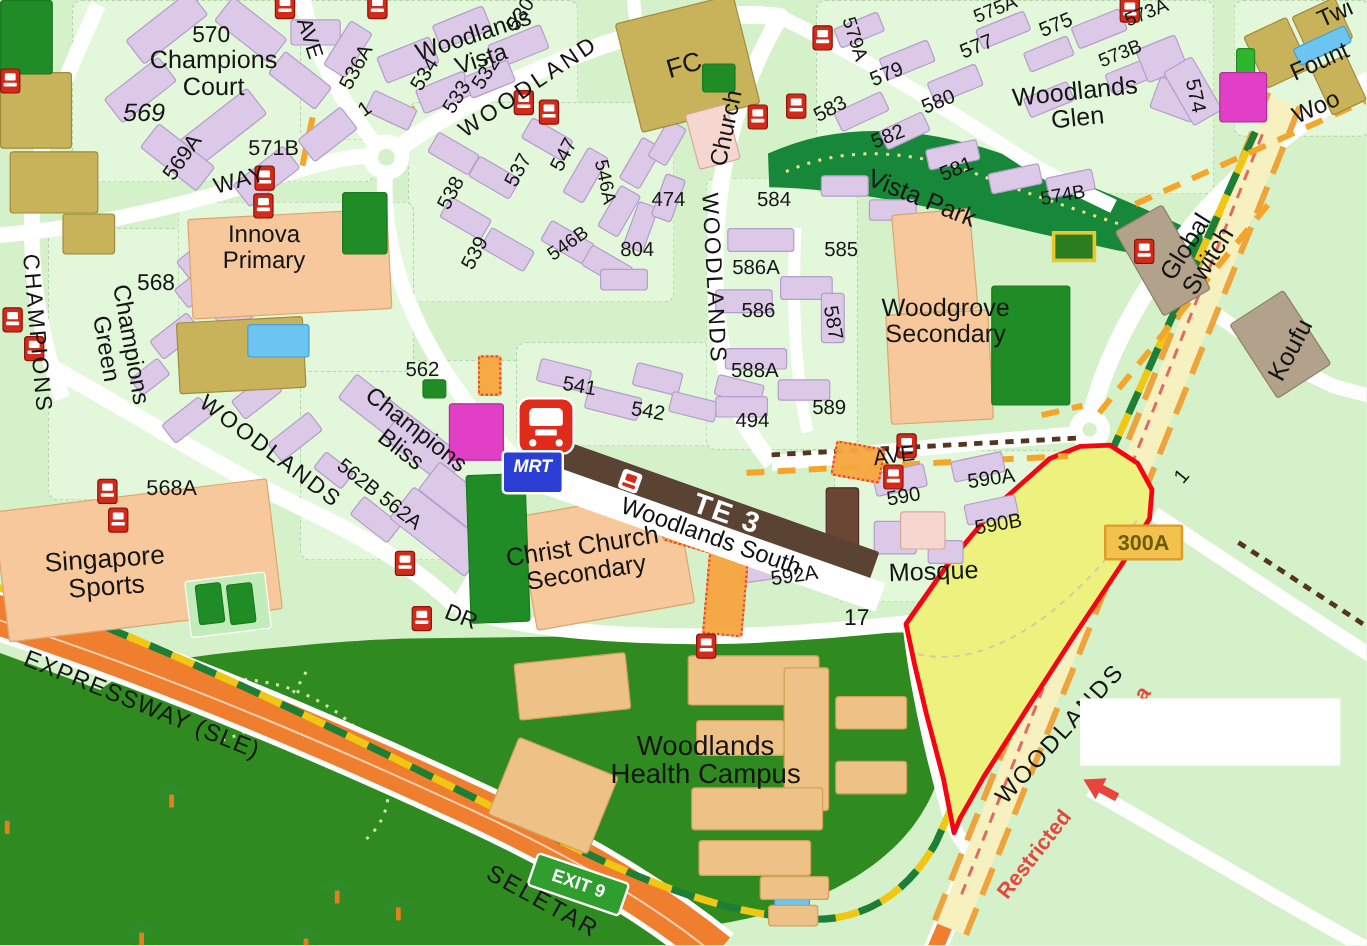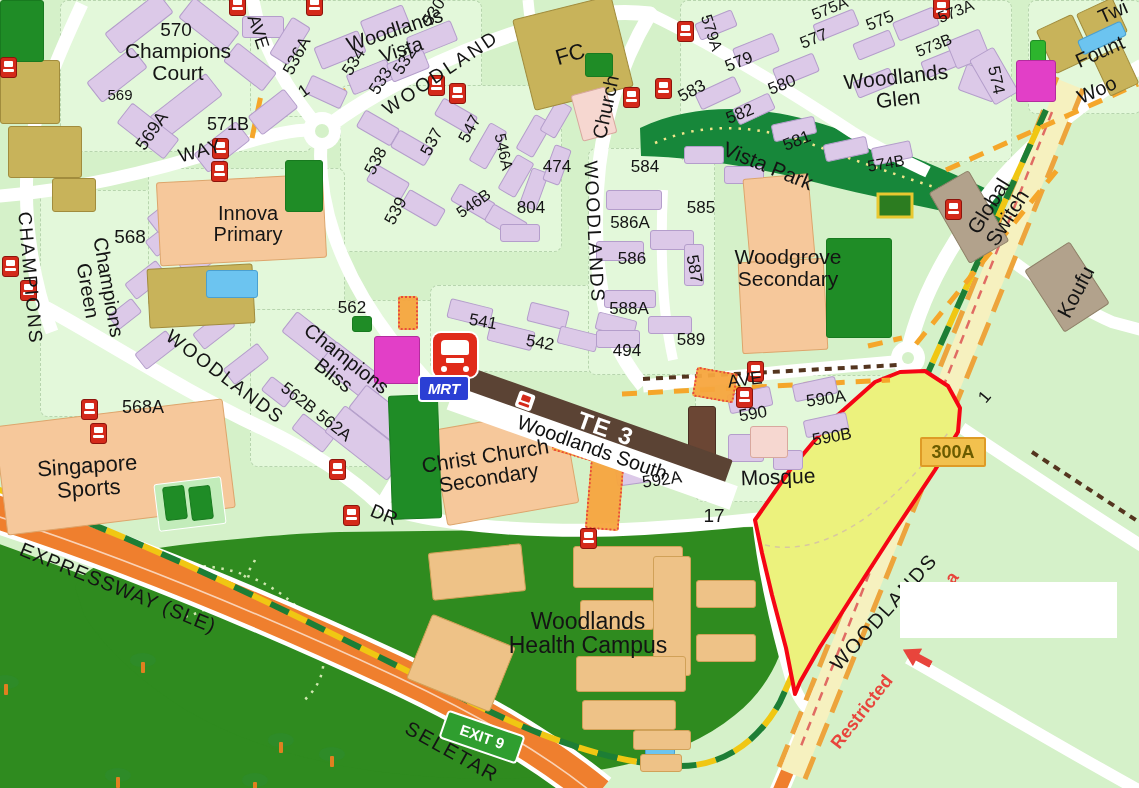--- a/index.html
+++ b/index.html
@@ -22,21 +22,21 @@
   #te-band .st-ic{position:absolute;left:76px;top:5px;width:17px;height:17px;background:#fff;border-radius:3px;}
   #te-band .st-ic::before{content:"";position:absolute;left:4px;top:3px;width:9px;height:6px;background:#d42a1a;border-radius:1px;}
   #te-band .st-ic::after{content:"";position:absolute;left:3px;top:11px;width:11px;height:3px;background:#d42a1a;border-radius:1px;}
   #te-text{position:absolute;left:100px;top:-1px;width:140px;text-align:center;color:#fff;font-weight:bold;font-size:24px;letter-spacing:2px;}
   #st-band{left:455px;top:386px;width:300px;height:25px;background:#fff;transform:rotate(19.5deg);transform-origin:0 0;z-index:3;text-align:center;font-size:20px;line-height:25px;color:#111;}
   #mrt-icon{left:433px;top:333px;width:44px;height:44px;z-index:6;background:#e02a1a;border-radius:8px;box-shadow:0 0 0 2px #fff;}
   #mrt-icon .w1{position:absolute;left:8px;top:7px;width:28px;height:15px;background:#fff;border-radius:4px 4px 2px 2px;}
   #mrt-icon .w2{position:absolute;left:13px;top:25px;width:18px;height:5px;background:#fff;border-radius:1px;}
   #mrt-icon .d1,#mrt-icon .d2{position:absolute;bottom:5px;width:6px;height:6px;background:#fff;border-radius:50%;}
   #mrt-icon .d1{left:8px;} #mrt-icon .d2{right:8px;}
-  #mrt-tag{left:420px;top:377px;width:48px;height:23px;z-index:6;background:#2b3fd4;color:#fff;font-style:italic;font-weight:bold;font-size:15px;text-align:center;line-height:23px;border-radius:2px;box-shadow:0 0 0 2px #fff;}
+  #mrt-tag{left:420px;top:377px;width:48px;height:33px;z-index:6;background:#2b3fd4;color:#fff;font-style:italic;font-weight:bold;font-size:15px;text-align:center;line-height:23px;border-radius:2px;box-shadow:0 0 0 2px #fff;}
   #parcel{left:920px;top:437px;width:62px;height:26px;z-index:6;background:#f2c14e;border:2px solid #de9b26;color:#6b5c00;font-weight:bold;font-size:18px;text-align:center;line-height:26px;border-radius:2px;}
   #callout{left:900px;top:582px;width:217px;height:56px;z-index:7;background:#fff;display:flex;flex-direction:column;justify-content:center;text-align:center;font-size:19px;line-height:1.35;color:#111;}
   #exit9{left:441px;top:722px;width:78px;height:26px;z-index:6;background:#2f9e2f;border:2px solid #fff;border-radius:4px;color:#fff;font-weight:bold;font-size:15px;text-align:center;line-height:25px;transform:rotate(19deg);}
   #arrow{left:901px;top:647px;width:32px;height:20px;z-index:7;background:#e8453c;clip-path:polygon(0 50%,52% 0,52% 32%,100% 32%,100% 68%,52% 68%,52% 100%);transform:rotate(28deg);}
 </style>
 </head>
 <body>
 
 <div id="map" style="background: rgb(213, 241, 201);">
   <div id="te-band">
@@ -266,42 +266,42 @@
     <div class="bus" style="left: 933px; top: -2px;"></div>
     <div class="bus" style="left: 945px; top: 199px;"></div>
     <div class="bus" style="left: 747px; top: 361px;"></div>
     <div class="bus" style="left: 736px; top: 387px;"></div>
     <div class="bus" style="left: 580px; top: 528px;"></div>
     <div class="bus" style="left: 329px; top: 459px;"></div>
     <div class="bus" style="left: 343px; top: 505px;"></div>
     <div class="lbl" style="left: 176px; top: 30px; font-size: 19px; transform: translate(-50%, -50%) rotate(0deg);">570</div>
     <div class="lbl" style="left: 178px; top: 62px; font-size: 21px; transform: translate(-50%, -50%) rotate(0deg);">Champions
 Court</div>
-    <div class="lbl" style="left: 120px; top: 95px; font-size: 15px; transform: translate(-50%, -50%) rotate(0deg);">569</div>
+    <div class="lbl" style="left: 120px; top: 95px; font-size: 21px; transform: translate(-50%, -50%) rotate(0deg); font-style: italic;">569</div>
     <div class="lbl" style="left: 152px; top: 131px; font-size: 18px; transform: translate(-50%, -50%) rotate(-55deg);">569A</div>
     <div class="lbl" style="left: 228px; top: 124px; font-size: 18px; transform: translate(-50%, -50%) rotate(0deg);">571B</div>
     <div class="lbl" style="left: 200px; top: 151px; font-size: 19px; transform: translate(-50%, -50%) rotate(-15deg); letter-spacing: 1px;">WAY</div>
     <div class="lbl" style="left: 258px; top: 32px; font-size: 18px; transform: translate(-50%, -50%) rotate(72deg);">AVE</div>
     <div class="lbl" style="left: 297px; top: 56px; font-size: 17px; transform: translate(-50%, -50%) rotate(-62deg);">536A</div>
     <div class="lbl" style="left: 398px; top: 40px; font-size: 20px; transform: translate(-50%, -50%) rotate(-18deg);">Woodlands
 Vista</div>
     <div class="lbl" style="left: 354px; top: 62px; font-size: 17px; transform: translate(-50%, -50%) rotate(-58deg);">534</div>
     <div class="lbl" style="left: 381px; top: 81px; font-size: 17px; transform: translate(-50%, -50%) rotate(-58deg);">533</div>
     <div class="lbl" style="left: 405px; top: 61px; font-size: 17px; transform: translate(-50%, -50%) rotate(-58deg);">532</div>
     <div class="lbl" style="left: 434px; top: 12px; font-size: 17px; transform: translate(-50%, -50%) rotate(-58deg);">530</div>
     <div class="lbl" style="left: 441px; top: 73px; font-size: 19px; transform: translate(-50%, -50%) rotate(-34deg); letter-spacing: 3px;">WOODLAND</div>
     <div class="lbl" style="left: 570px; top: 54px; font-size: 22px; transform: translate(-50%, -50%) rotate(-16deg);">FC</div>
     <div class="lbl" style="left: 606px; top: 107px; font-size: 20px; transform: translate(-50%, -50%) rotate(-78deg);">Church</div>
     <div class="lbl" style="left: 30px; top: 278px; font-size: 19px; transform: translate(-50%, -50%) rotate(85deg); letter-spacing: 2px;">CHAMPIONS</div>
     <div class="lbl" style="left: 98px; top: 289px; font-size: 20px; transform: translate(-50%, -50%) rotate(80deg);">Champions
 Green</div>
     <div class="lbl" style="left: 130px; top: 237px; font-size: 19px; transform: translate(-50%, -50%) rotate(0deg);">568</div>
     <div class="lbl" style="left: 143px; top: 407px; font-size: 18px; transform: translate(-50%, -50%) rotate(0deg);">568A</div>
     <div class="lbl" style="left: 225px; top: 377px; font-size: 19px; transform: translate(-50%, -50%) rotate(37deg); letter-spacing: 2px;">WOODLANDS</div>
-    <div class="lbl" style="left: 248px; top: 207px; font-size: 20px; transform: translate(-50%, -50%) rotate(0deg); margin-top: 17px;">Innova
+    <div class="lbl" style="left: 220px; top: 207px; font-size: 20px; transform: translate(-50%, -50%) rotate(0deg);">Innova
 Primary</div>
     <div class="lbl" style="left: 88px; top: 477px; font-size: 22px; transform: translate(-50%, -50%) rotate(-4deg);">Singapore
 Sports</div>
     <div class="lbl" style="left: 340px; top: 367px; font-size: 20px; transform: translate(-50%, -50%) rotate(38deg);">Champions
 Bliss</div>
     <div class="lbl" style="left: 352px; top: 308px; font-size: 17px; transform: translate(-50%, -50%) rotate(0deg);">562</div>
     <div class="lbl" style="left: 316px; top: 412px; font-size: 17px; transform: translate(-50%, -50%) rotate(38deg);">562B 562A</div>
     <div class="lbl" style="left: 594px; top: 232px; font-size: 19px; transform: translate(-50%, -50%) rotate(87deg); letter-spacing: 2px;">WOODLANDS</div>
     <div class="lbl" style="left: 470px; top: 129px; font-size: 17px; transform: translate(-50%, -50%) rotate(-62deg);">547</div>
     <div class="lbl" style="left: 432px; top: 142px; font-size: 17px; transform: translate(-50%, -50%) rotate(-62deg);">537</div>

